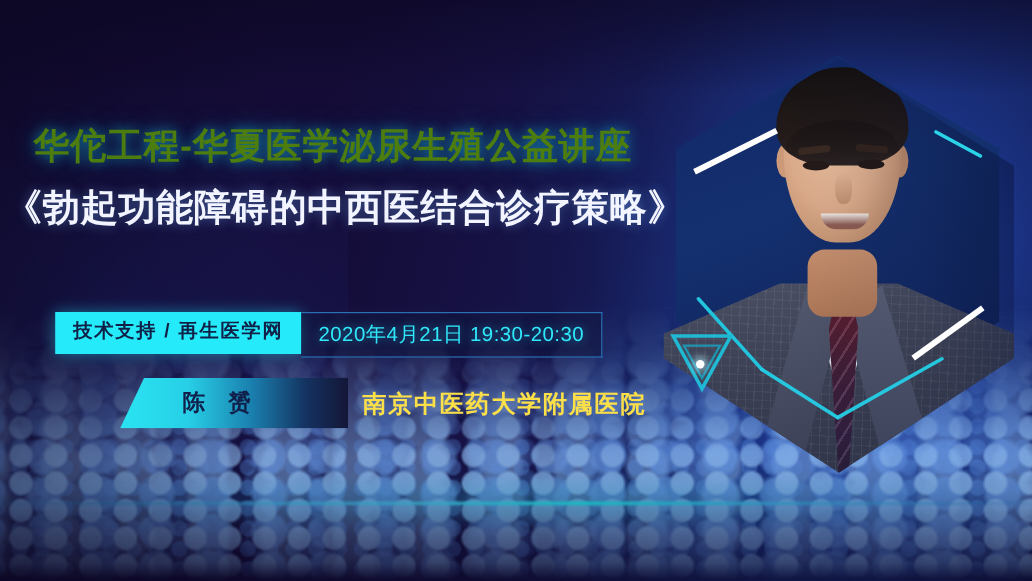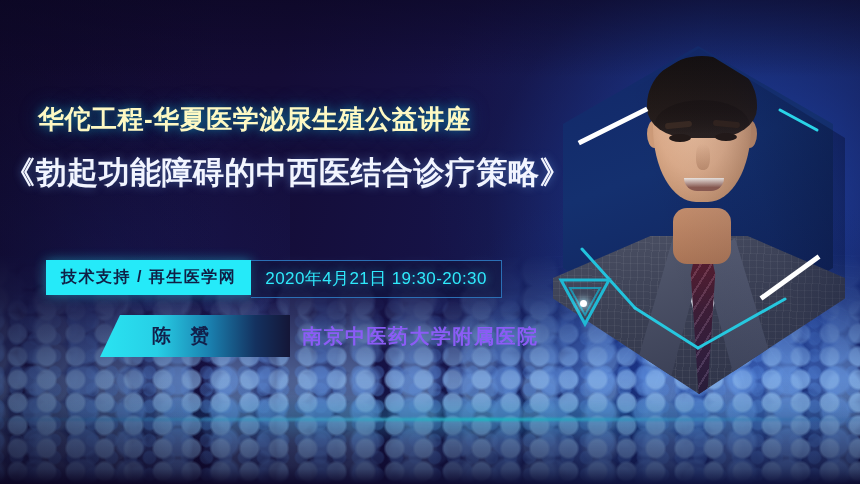--- a/index.html
+++ b/index.html
@@ -175,23 +175,23 @@
 
   
   .hex-accent { position:absolute; left:22px; top:258px; width:56px; height:52px; }
   .hex-dot {
     position:absolute; left:45px; top:282px; width:7px; height:7px; border-radius:50%;
     background:#ffffff; box-shadow:0 0 7px 2px rgba(180,240,255,.85);
   }
 
   
   .title {
-    position:absolute; left:38px; top:102px; width:520px;
-    font-size:26px; font-weight:bold; letter-spacing:.5px;
-    color:#fef9c3;
+    position:absolute; left:28px; top:102px; width:520px;
+    font-size:30px; font-weight:bold; letter-spacing:.5px;
+    color:#4d7c0f;
     text-shadow:0 0 10px rgba(20,200,230,.55), 0 0 22px rgba(20,160,220,.35);
     white-space:nowrap;
   }
   .subtitle {
     position:absolute; left:4px; top:152px; width:560px;
     font-size:31px; font-weight:bold; letter-spacing:.5px;
     color:#f2f5ff;
     text-shadow:0 0 10px rgba(120,180,255,.45);
     white-space:nowrap;
   }
@@ -229,21 +229,21 @@
     padding-left:52px;
     clip-path:polygon(20px 0, 100% 0, 100% 100%, 0 100%);
     background:linear-gradient(to right,#2ae4f2 0%,#27cfe6 30%,#1a7fae 58%,#14315f 82%,#141637 100%);
   }
   .speaker-name {
     font-size:19px; font-weight:bold; color:#11204b;
     letter-spacing:7px; white-space:nowrap;
   }
   .speaker-org {
     margin-left:12px;
-    font-size:20px; font-weight:bold; color:#8b5cf6;
+    font-size:20px; font-weight:bold; color:#fde047;
     letter-spacing:1.5px; white-space:nowrap;
     text-shadow:0 0 8px rgba(140,190,255,.4);
   }
 </style>
 </head>
 <body>
 
 <div id="poster">
 
   <div class="bg-base"></div>

